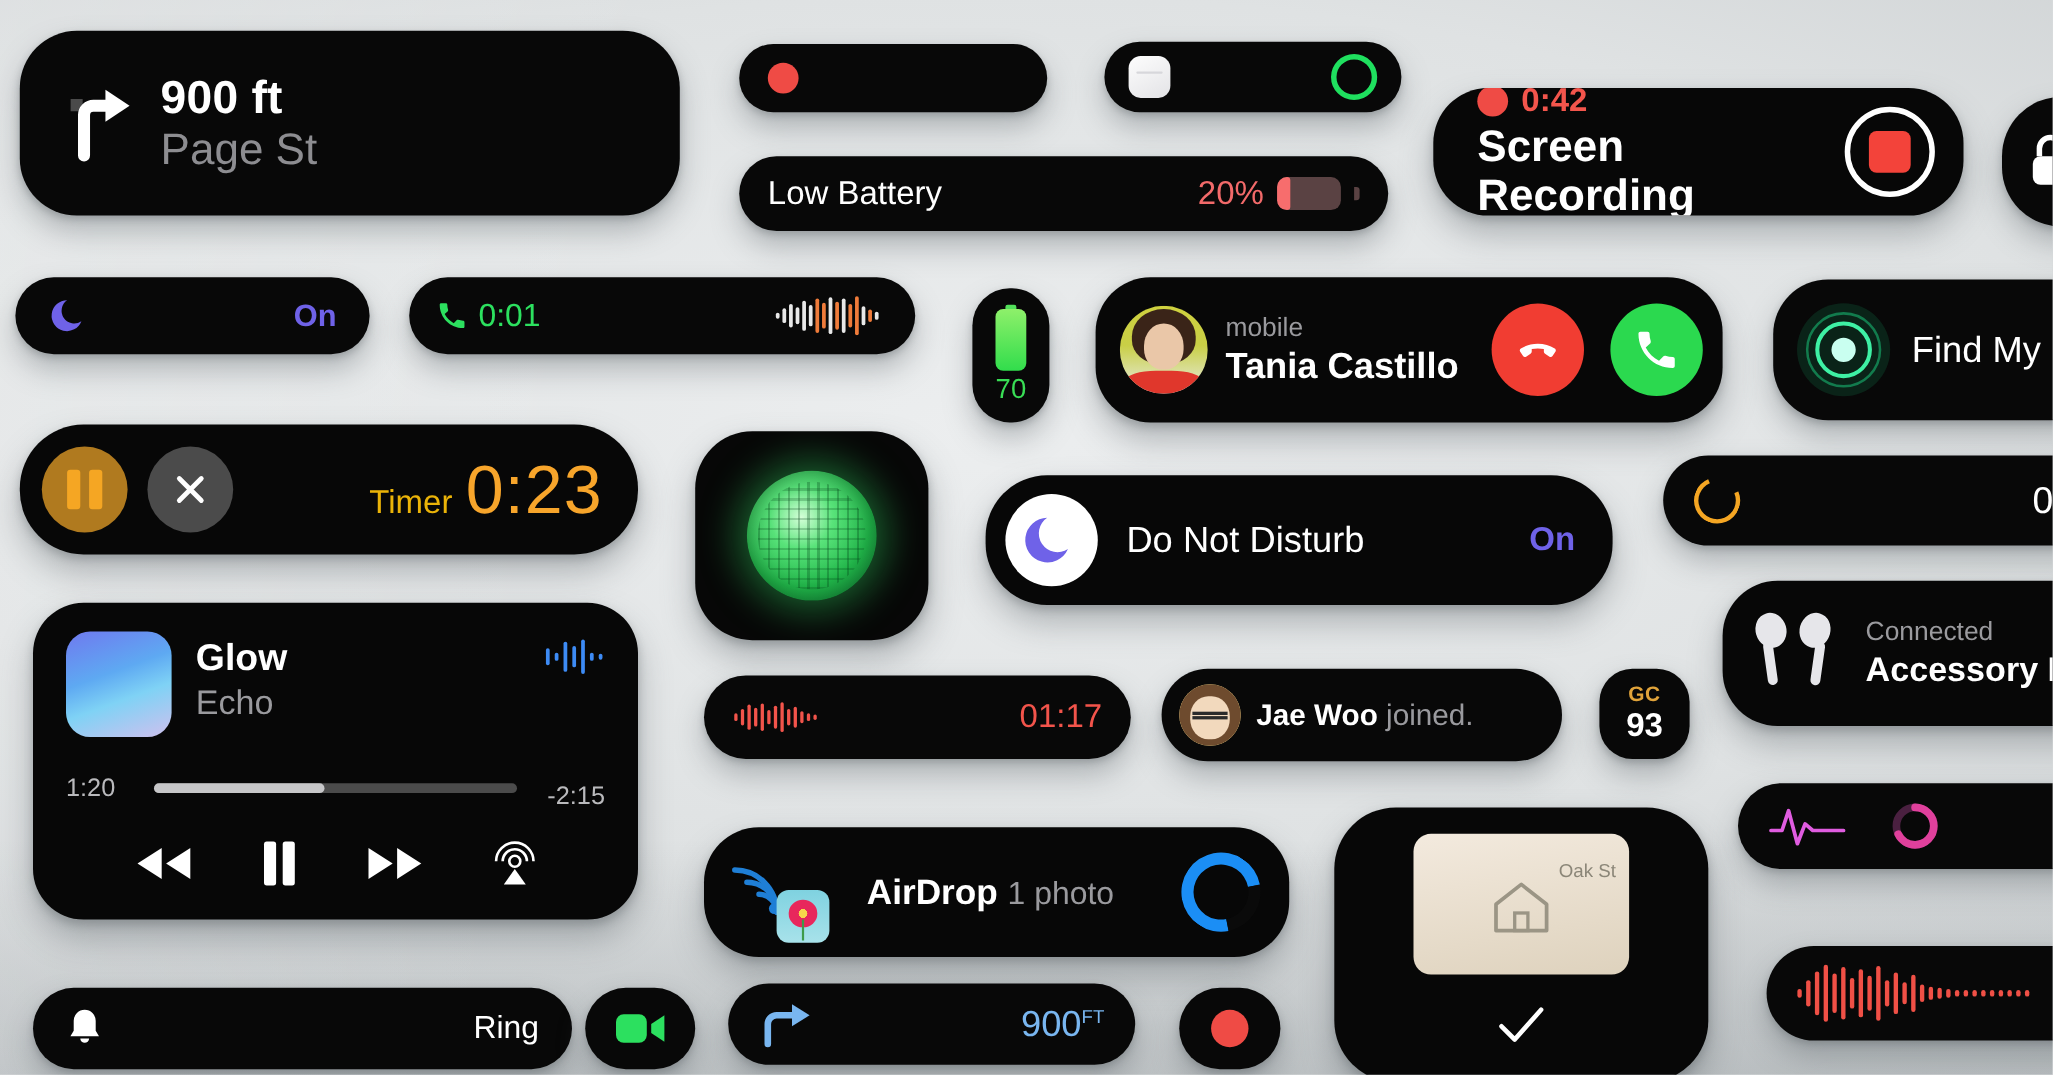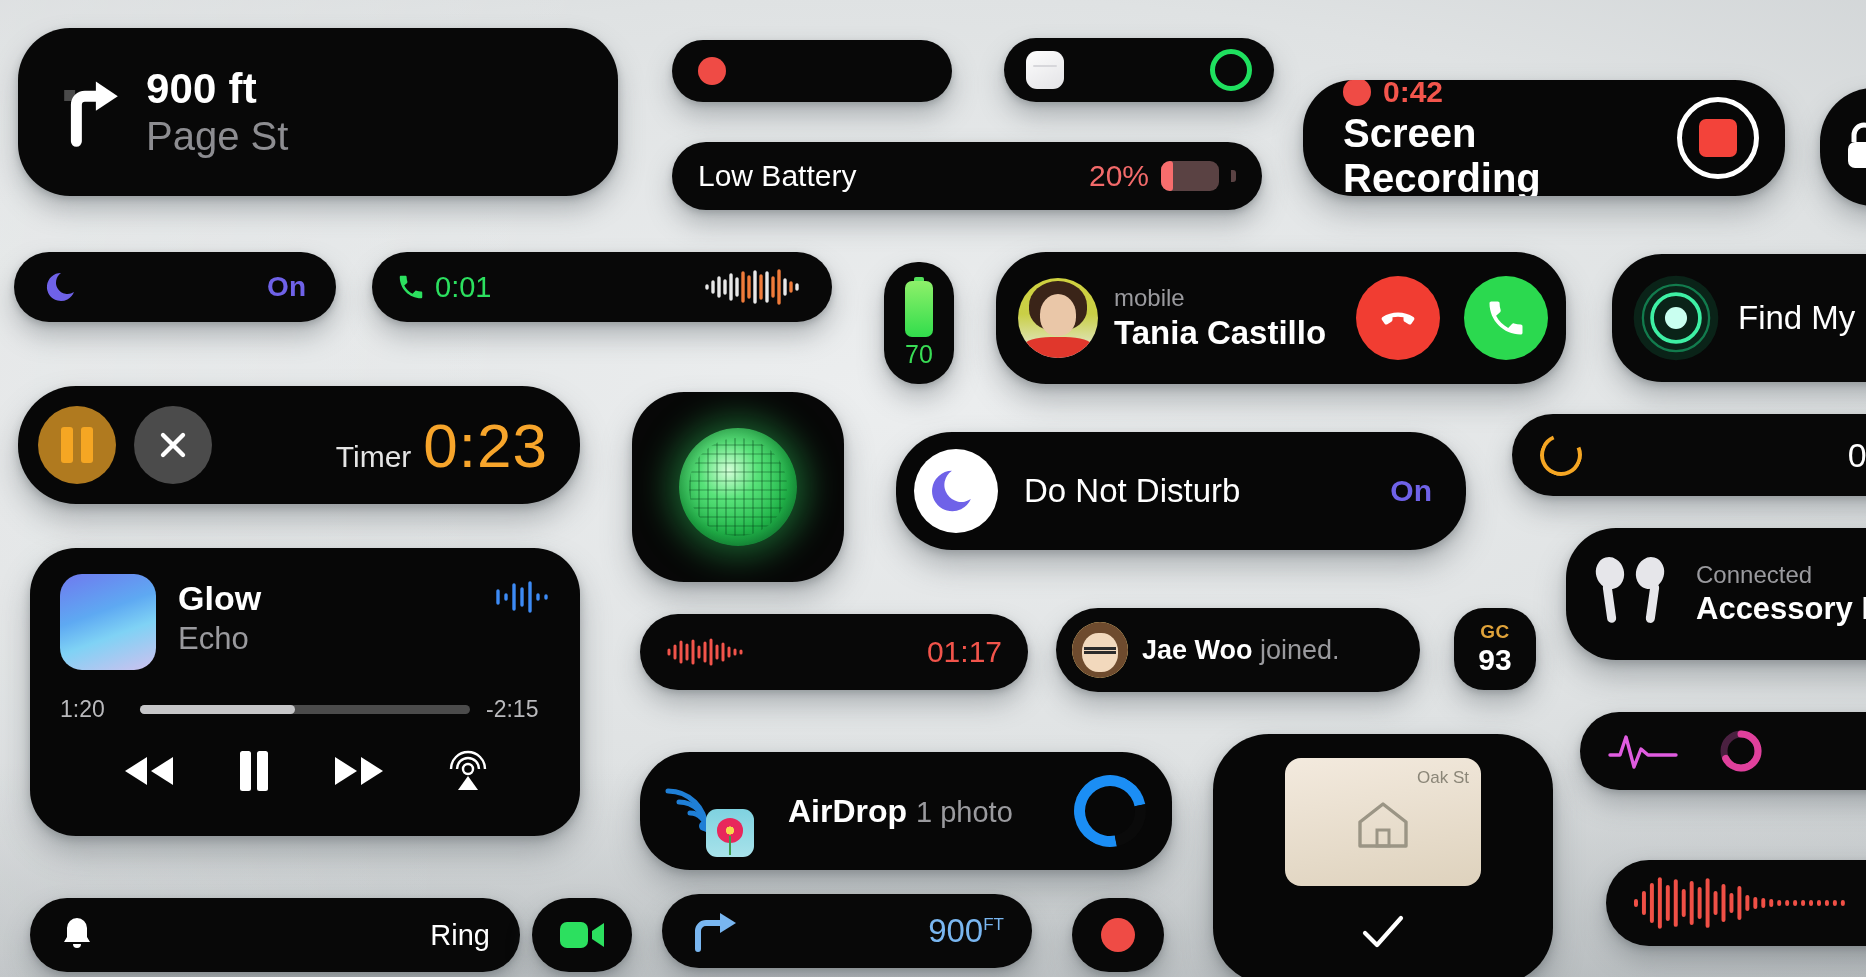--- a/index.html
+++ b/index.html
@@ -113,21 +113,21 @@
   #findmy-pill { left: 1612px; top: 254px; width: 420px; height: 128px; border-radius: 50px; padding-left: 18px; gap: 16px; }
   #findmy-ping { width: 92px; height: 92px; flex: 0 0 auto; position: relative; }
   #findmy-label { font-size: 33px; font-weight: 500; white-space: nowrap; }
 
   
   #timer-card { left: 18px; top: 386px; width: 562px; height: 118px; border-radius: 58px; display: flex; align-items: center; padding: 0 32px 0 20px; }
   #timer-pause-button { width: 78px; height: 78px; border-radius: 50%; background: #b07a1f; display: flex; align-items: center; justify-content: center; gap: 8px; flex:0 0 auto; }
   #timer-pause-button i { width: 12px; height: 36px; border-radius: 3px; background: #f5a623; display: block; }
   #timer-cancel-button { width: 78px; height: 78px; border-radius: 50%; background: #4b4b4b; display: flex; align-items: center; justify-content: center; margin-left: 18px; flex:0 0 auto; }
   #timer-right { margin-left: auto; display: flex; align-items: baseline; gap: 12px; }
-  #timer-label { font-size: 30px; color: #e5e5e5; font-weight: 500; }
+  #timer-label { font-size: 30px; color: #eab308; font-weight: 500; }
   #timer-value { font-size: 62px; color: #f7a52b; font-weight: 400; letter-spacing: 1px; }
 
   
   #siri-card { left: 632px; top: 392px; width: 212px; height: 190px; border-radius: 52px; display: flex; align-items: center; justify-content: center; }
   #siri-orb { width: 118px; height: 118px; border-radius: 50%;
     background: radial-gradient(circle at 42% 36%, #d4ffd8 0%, #59e37a 28%, #21b74a 62%, #0d7a33 100%);
     box-shadow: 0 0 34px 10px rgba(50,220,100,.40), inset 0 0 22px rgba(0,0,0,.35); position: relative; }
   #siri-orb::after { content:""; position:absolute; inset: 10px; border-radius:50%;
     background: repeating-linear-gradient(90deg, rgba(0,60,20,.28) 0 2px, rgba(0,0,0,0) 2px 9px),
                 repeating-linear-gradient(0deg, rgba(0,60,20,.22) 0 2px, rgba(0,0,0,0) 2px 9px); }
@@ -153,21 +153,21 @@
   #music-card { left: 30px; top: 548px; width: 550px; height: 288px; border-radius: 46px; padding: 26px 30px 20px; display: flex; flex-direction: column; }
   #music-top { display: flex; align-items: flex-start; gap: 22px; }
   #album-art { width: 96px; height: 96px; border-radius: 22px; flex: 0 0 auto;
      background: linear-gradient(160deg,#6f79ef 0%,#5ea9f2 40%,#7fd2f5 62%,#cfc0ee 100%); }
   #music-titles { flex: 1; padding-top: 4px; }
   #track-title { font-size: 34px; font-weight: 600; line-height: 1.22; }
   #track-artist { font-size: 31px; color: #9a9a9e; line-height: 1.26; }
   #music-viz { width: 56px; height: 34px; flex: 0 0 auto; margin-top: 6px; }
   #music-progress-row { display: flex; align-items: center; gap: 16px; margin-top: 26px; }
   .time-label { font-size: 23px; color: #b9b9bc; min-width: 64px; }
-  .time-label.right { text-align: left; }
+  .time-label.right { text-align: right; margin-top: 14px; }
   #progress-track { flex: 1; height: 9px; border-radius: 6px; background: #4b4b4b; position: relative; }
   #progress-fill { position: absolute; left: 0; top: 0; bottom: 0; width: 47%; border-radius: 6px; background: #c6c6c8; }
   #music-controls { display: flex; align-items: center; justify-content: center; gap: 58px; margin-top: 26px; }
 
   
   #memo-pill { left: 640px; top: 614px; width: 388px; height: 76px; border-radius: 40px; padding: 0 26px; justify-content: space-between; }
   #memo-value { font-size: 30px; color: #f2544b; font-weight: 500; }
 
   
   #joined-pill { left: 1056px; top: 608px; width: 364px; height: 84px; border-radius: 44px; padding: 0 24px 0 16px; gap: 14px; }
@@ -196,21 +196,21 @@
   #airdrop-photo-thumb .stem { position:absolute; left:47%; top:56%; width:5%; height:40%; background:#3d9b4a; }
   #airdrop-text { margin-left: 38px; font-size: 32px; white-space: nowrap; }
   #airdrop-text b { font-weight: 600; }
   #airdrop-text span { color: #9a9a9e; font-weight: 400; font-size: 29px; }
   #airdrop-progress { margin-left: auto; width: 72px; height: 72px; border-radius: 50%;
       border: 11px solid #1b8ef5; border-right-color: #0a0a0a; transform: rotate(34deg); flex:0 0 auto; }
 
   
   #homekey-card { left: 1213px; top: 734px; width: 340px; height: 250px; border-radius: 56px; display: flex; flex-direction: column; align-items: center; padding-top: 24px; }
   #homekey-pass { width: 196px; height: 128px; border-radius: 16px; background: linear-gradient(170deg,#f3eade,#ded2bd); position: relative; }
-  #homekey-street { position: absolute; right: 12px; top: 10px; font-size: 17px; color: #8b8678; }
+  #homekey-street { position: absolute; right: 12px; top: 24px; font-size: 17px; color: #8b8678; }
   #homekey-glyph { position: absolute; left: 50%; top: 52%; transform: translate(-50%,-50%); }
   #homekey-check { margin-top: 26px; }
 
   
   #waveform-pill { left: 1606px; top: 860px; width: 420px; height: 86px; border-radius: 44px; padding: 0 26px; }
 
   
   #ring-pill { left: 30px; top: 898px; width: 490px; height: 74px; border-radius: 40px; padding: 0 30px; justify-content: space-between; }
   #ring-label { font-size: 29px; }
 

